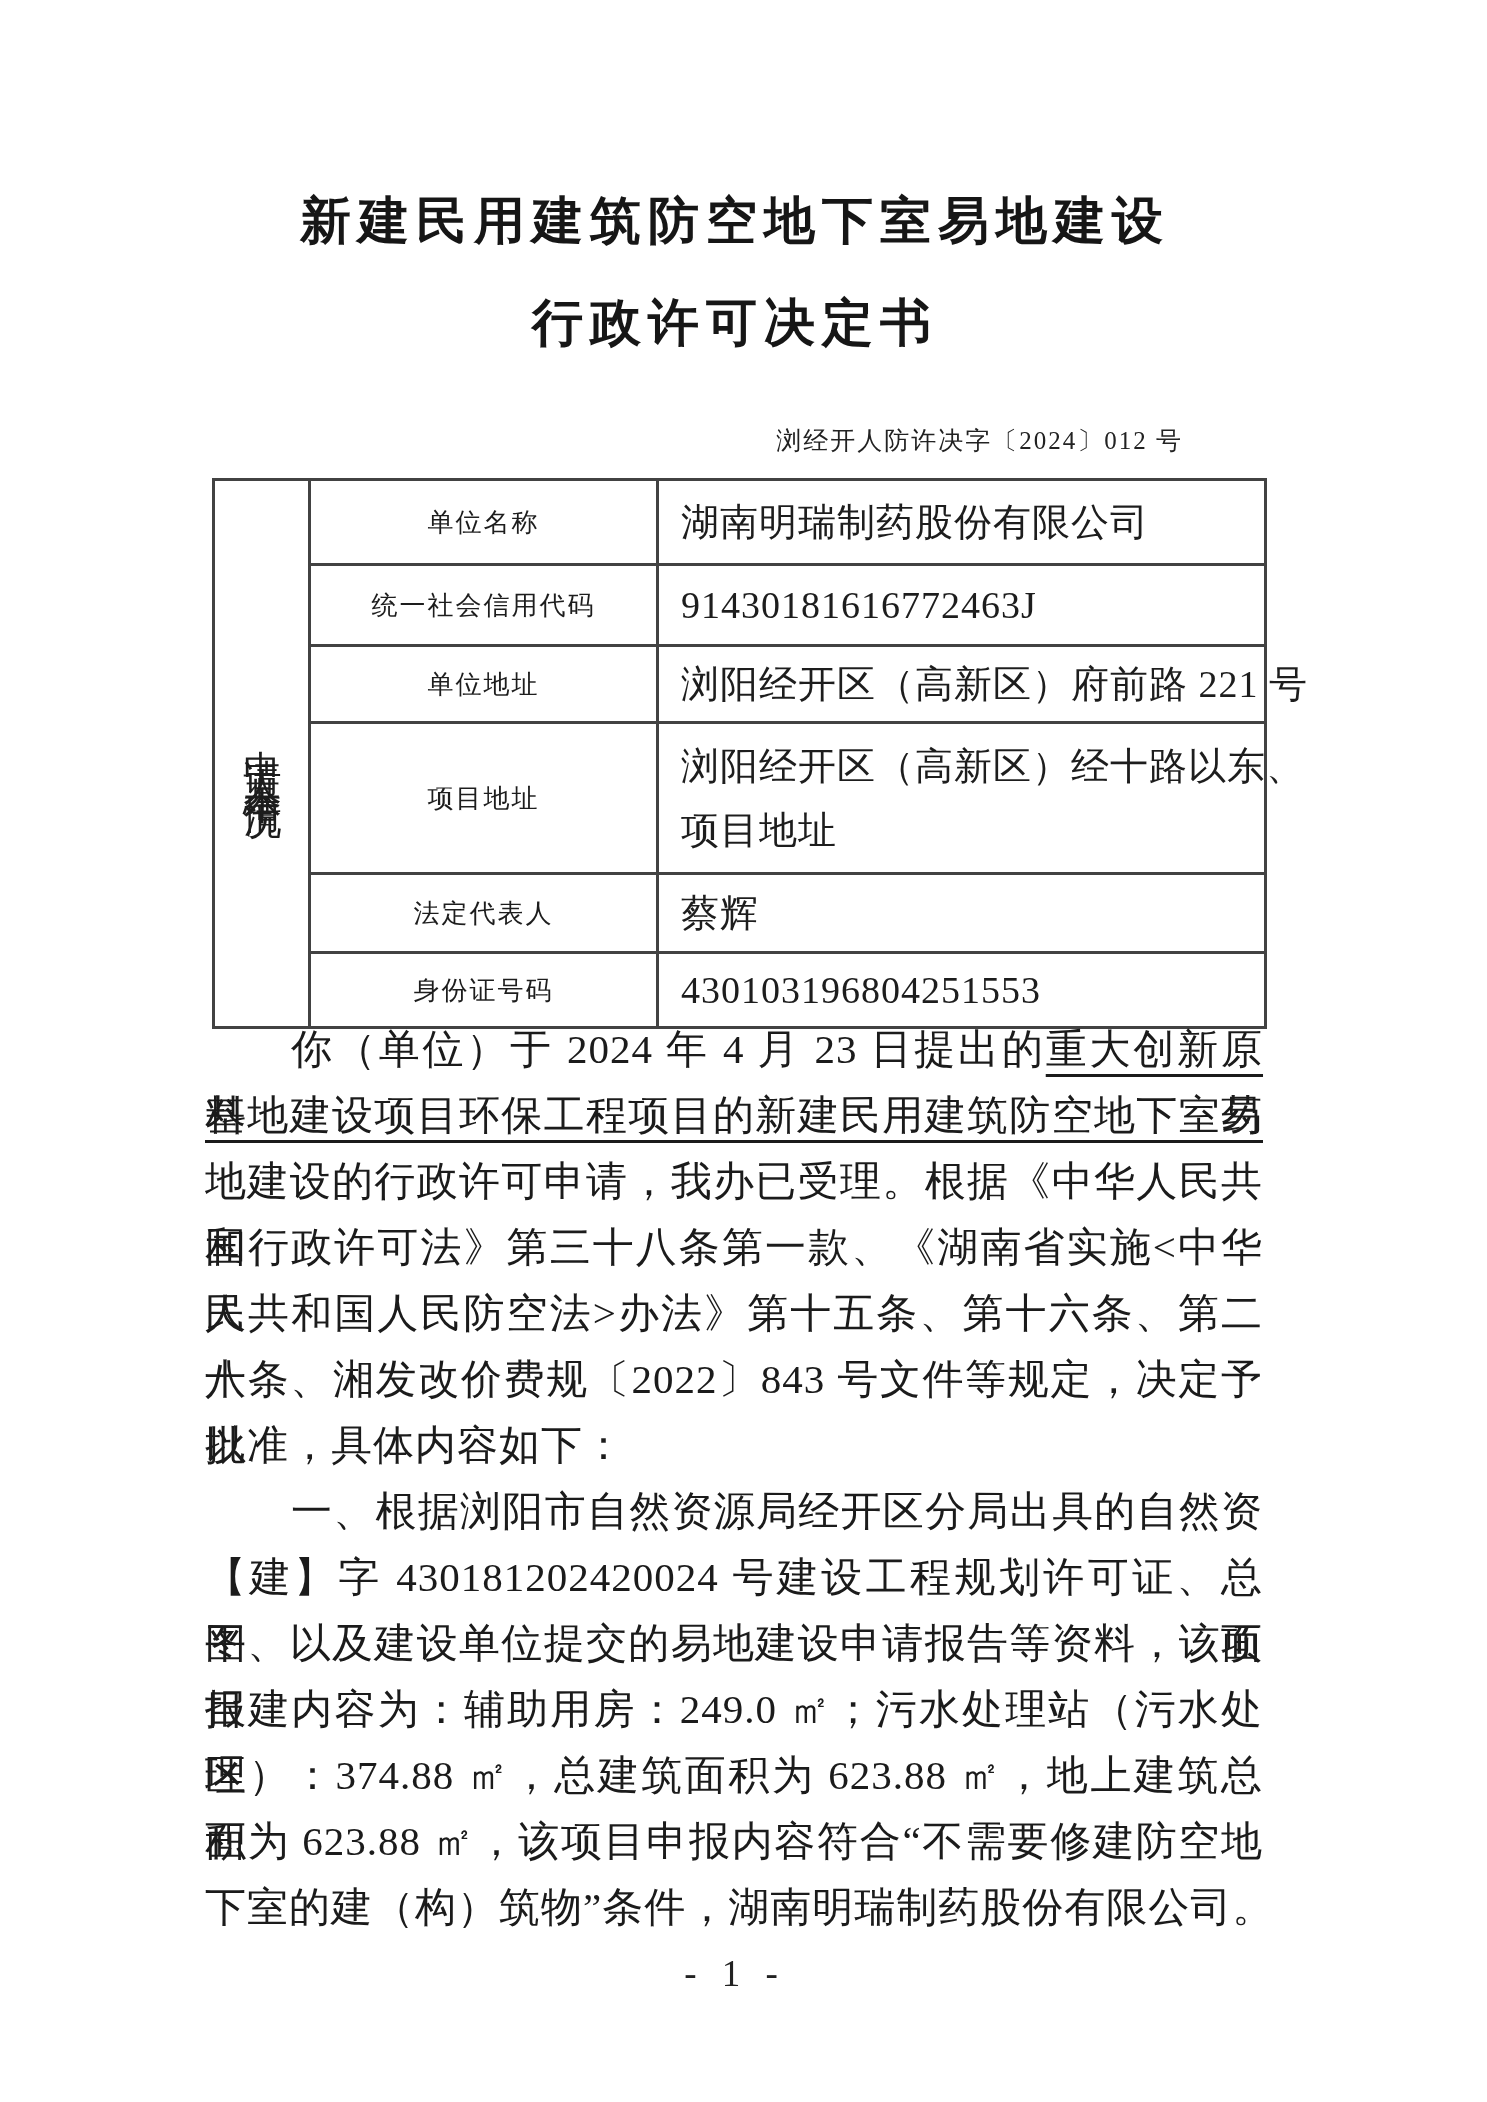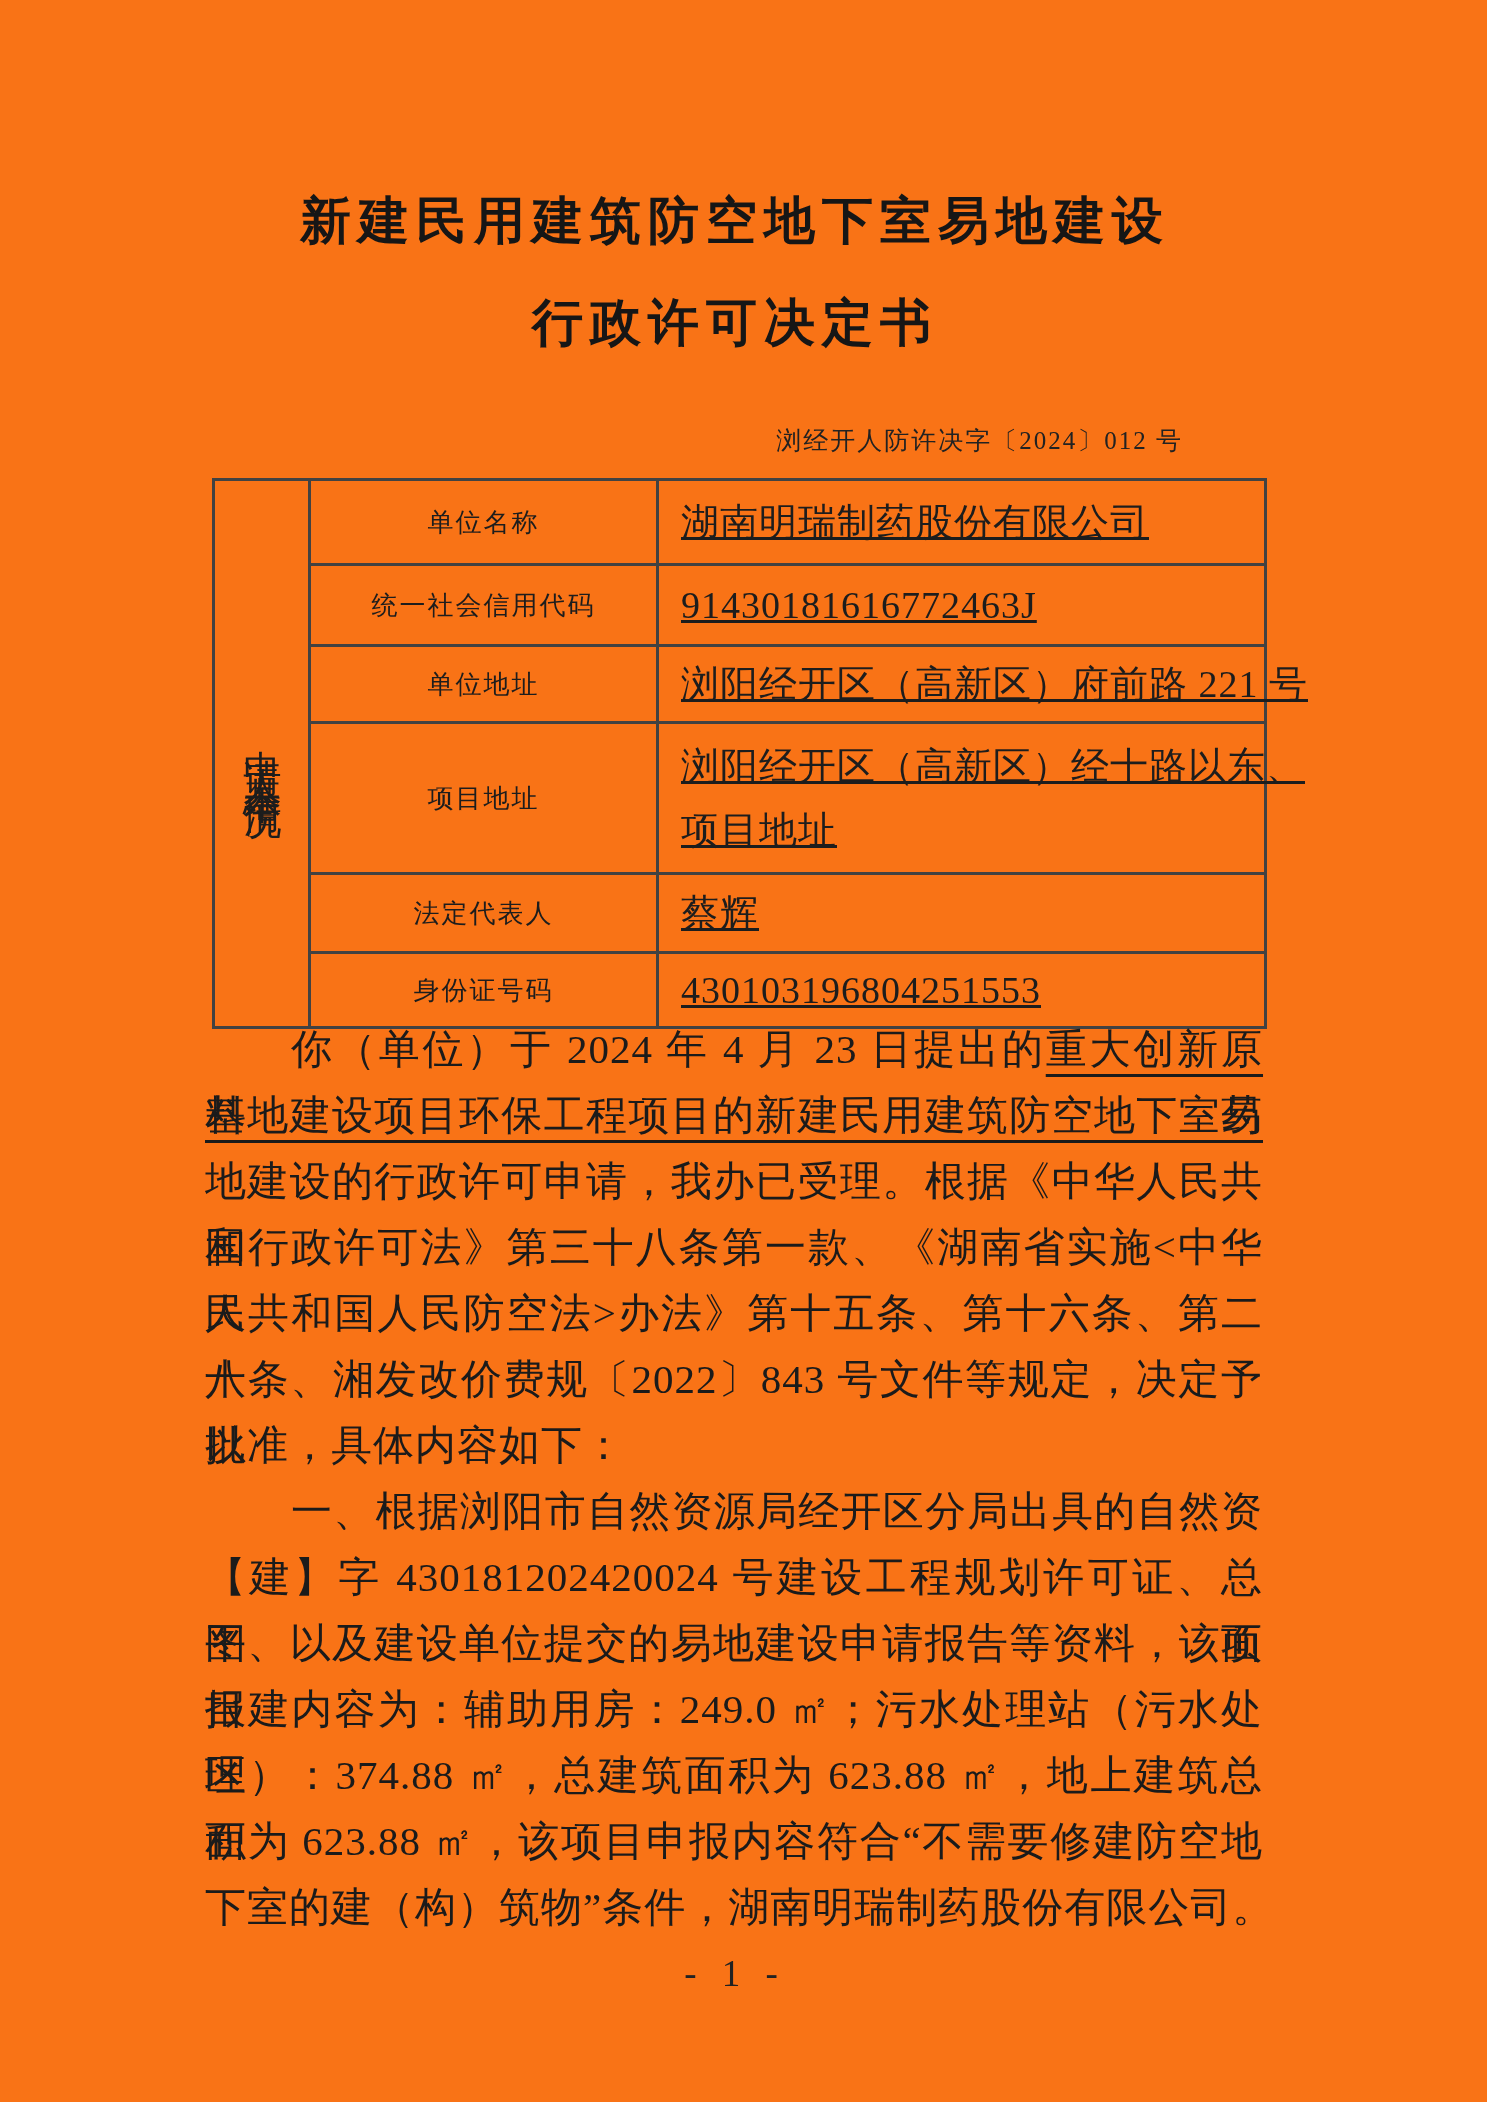--- a/index.html
+++ b/index.html
@@ -5,21 +5,21 @@
   html, body {
     margin: 0;
     padding: 0;
     background: #e8e8e8;
   }
   .page {
     position: relative;
     width: 1487px;
     height: 2102px;
     margin: 0 auto;
-    background: #f97316;
+    background: #ffffff;
     font-family: "Liberation Serif", "DejaVu Serif", serif;
     color: #1e1e1e;
     overflow: hidden;
   }
 
   
   .title-block {
     position: absolute;
     top: 170px;
     left: 205px;
@@ -83,21 +83,20 @@
   }
   .lab {
     text-align: center;
     font-size: 26px;
     letter-spacing: 2px;
   }
   .val {
     padding-left: 22px;
     font-size: 38px;
     letter-spacing: 1px;
-    text-decoration: underline;
   }
   .vline {
     white-space: nowrap;
     line-height: 64px;
   }
 
   
   .doc-body {
     position: absolute;
     top: 1016px;

